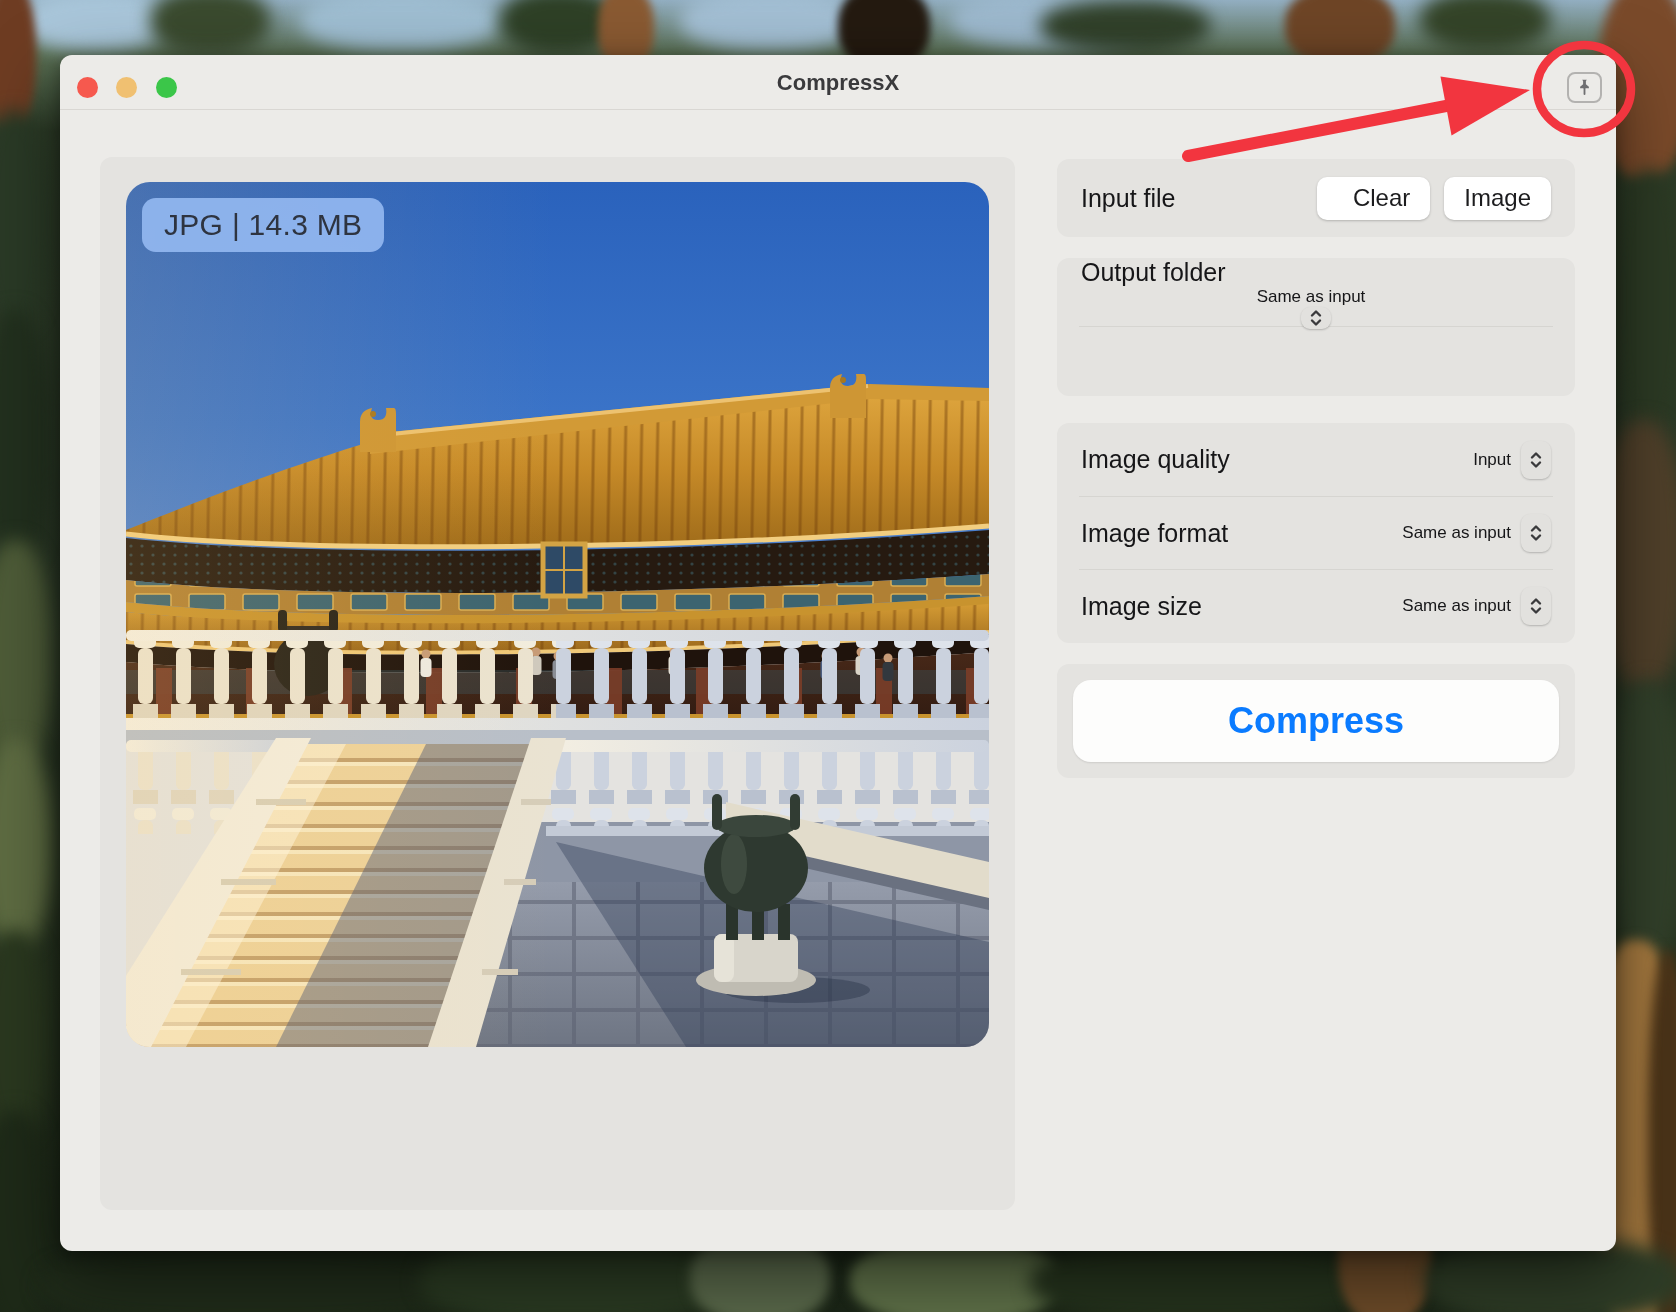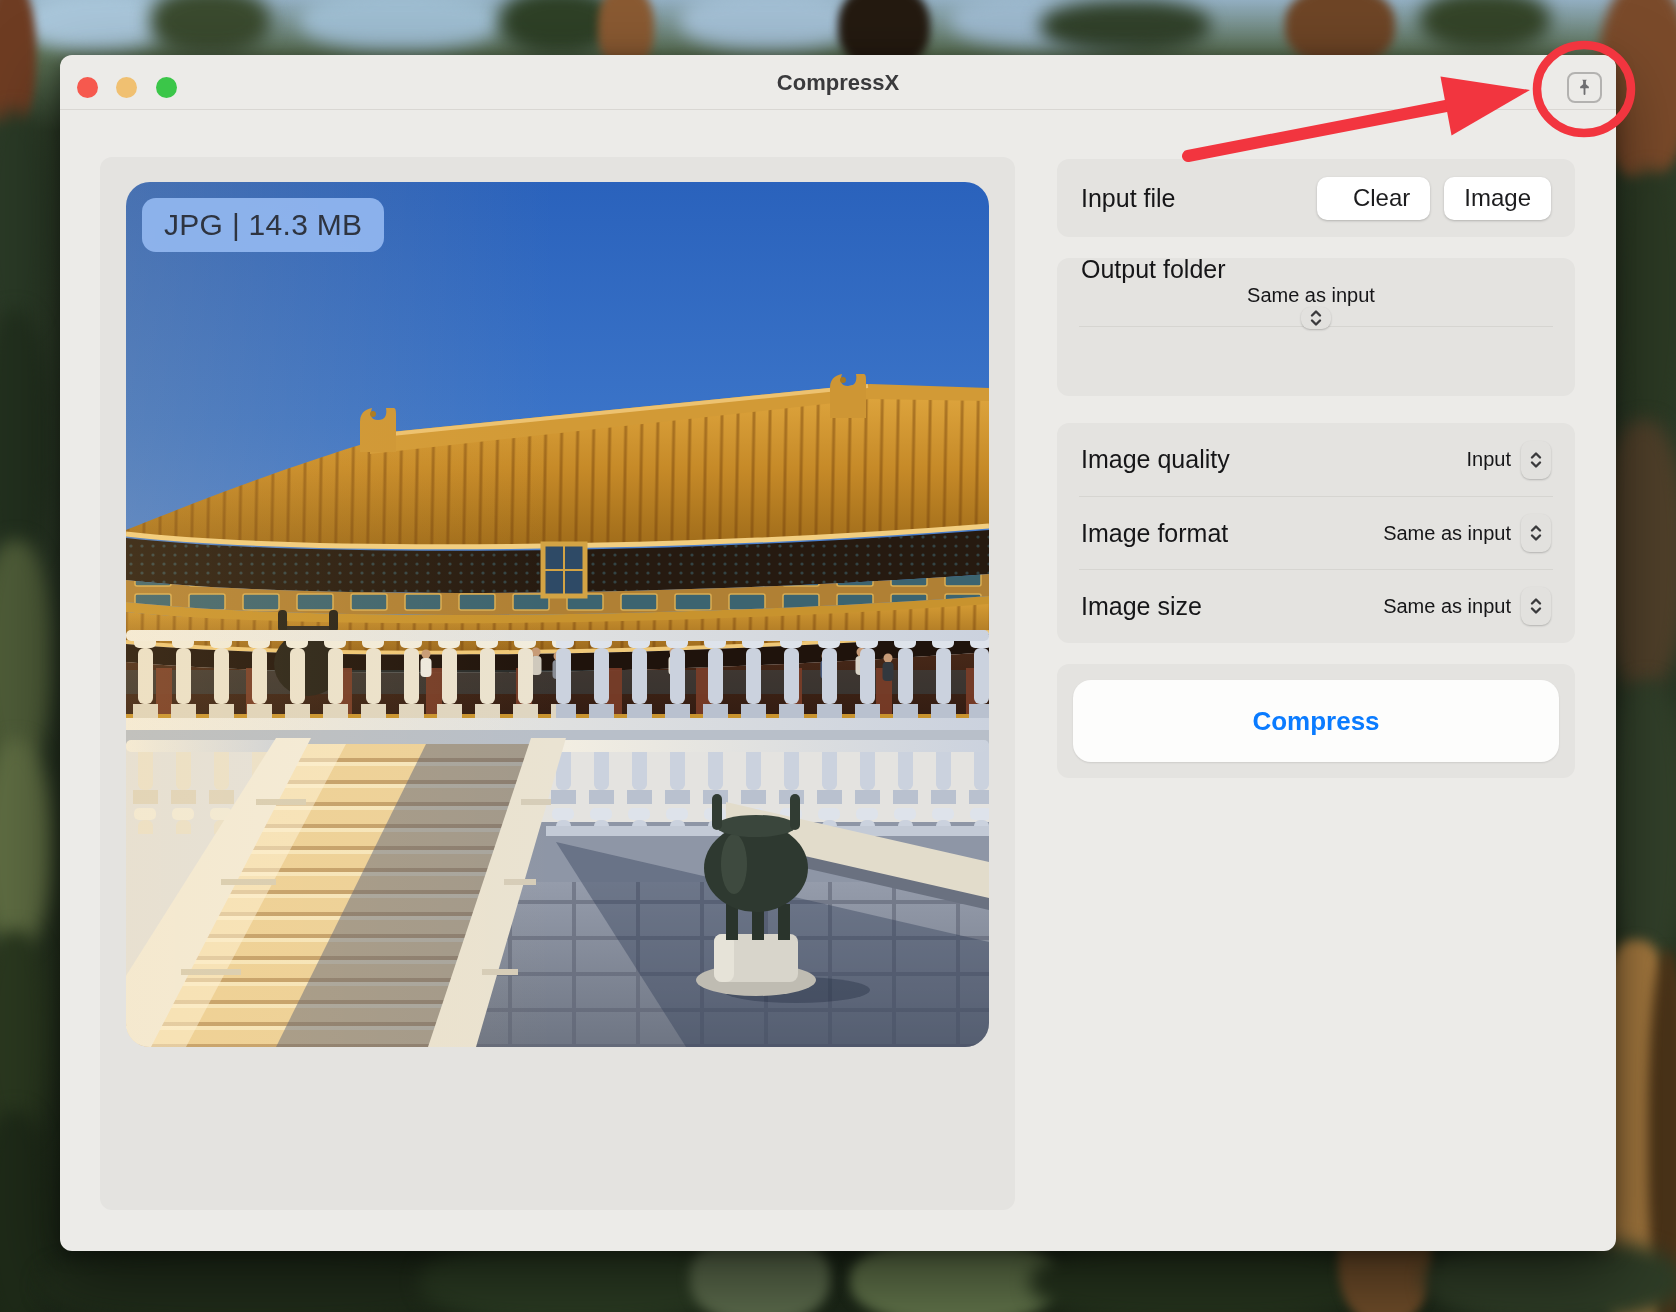--- a/index.html
+++ b/index.html
@@ -23,36 +23,36 @@
      text-align:center;font-size:22px;font-weight:700;color:#3a3a3c;}
   .pinbtn{position:absolute;left:1507px;top:17px;width:35px;height:31px;box-sizing:border-box;
      border:2.5px solid #b3b2b0;border-radius:8px;display:flex;align-items:center;justify-content:center;background:transparent;}
   
   .card{position:absolute;background:#E4E3E0;border-radius:12px;}
   .leftcard{left:40px;top:102px;width:915px;height:1053px;}
   .imgwrap{position:absolute;left:26px;top:25px;width:863px;height:865px;border-radius:24px;overflow:hidden;}
   .badge{position:absolute;left:16px;top:16px;height:54px;padding:0 22px;border-radius:14px;
      background:rgba(146,183,240,.92);display:flex;align-items:center;
      font-size:30px;color:#2e3440;letter-spacing:.3px;}
-  .row{display:flex;align-items:center;justify-content:center;padding:0 24px;position:relative;}
+  .row{display:flex;align-items:center;justify-content:flex-start;padding:0 24px;position:relative;}
   .row .lbl{margin-right:auto;font-size:25px;color:#161618;}
   .divider{height:1px;background:#d6d5d1;margin:0 22px;}
   .pillbtn{background:#ffffff;border:none;border-radius:10px;height:43px;padding:0 20px;
      font-family:inherit;font-size:24px;color:#1c1c1e;box-shadow:0 1px 2.5px rgba(0,0,0,.22);}
-  .stepval{font-size:20px;color:#161618;margin-right:10px;}
+  .stepval{font-size:17px;color:#161618;margin-right:10px;}
   .stepbox{width:30px;height:38px;border-radius:9px;background:#e2e1de;
      box-shadow:0 1px 2px rgba(0,0,0,.22);display:flex;align-items:center;justify-content:center;}
   .toggle{width:48px;height:30px;border-radius:15px;background:#dbdad6;position:relative;
      box-shadow:inset 0 0 0 1px rgba(0,0,0,.05);}
   .knob{position:absolute;left:1px;top:1px;width:28px;height:28px;border-radius:50%;background:#ffffff;
      box-shadow:0 1px 2.5px rgba(0,0,0,.35);}
   .compress-outer{position:absolute;left:16px;top:16px;right:16px;height:82px;background:#fdfdfc;
      border-radius:18px;display:flex;align-items:center;justify-content:center;border:none;
      box-shadow:0 1px 2px rgba(0,0,0,.10);font-family:inherit;}
-  .compress-outer span{font-size:26px;font-weight:700;color:#0a7bff;}
+  .compress-outer span{font-size:36px;font-weight:700;color:#0a7bff;}
   
   .overlay{position:absolute;inset:0;pointer-events:none;z-index:50;}
 </style>
 </head>
 <body>
 
 <div class="bg">
 
   <div class="blob" style="left:20px;top:-10px;width:150px;height:60px;background:#a9c6da;"></div>
   <div class="blob" style="left:150px;top:-12px;width:120px;height:66px;background:#3a4a2e;"></div>

